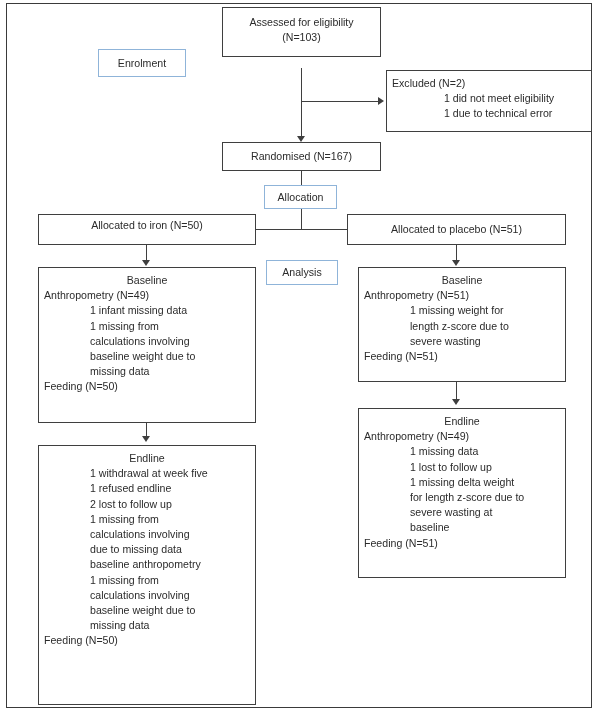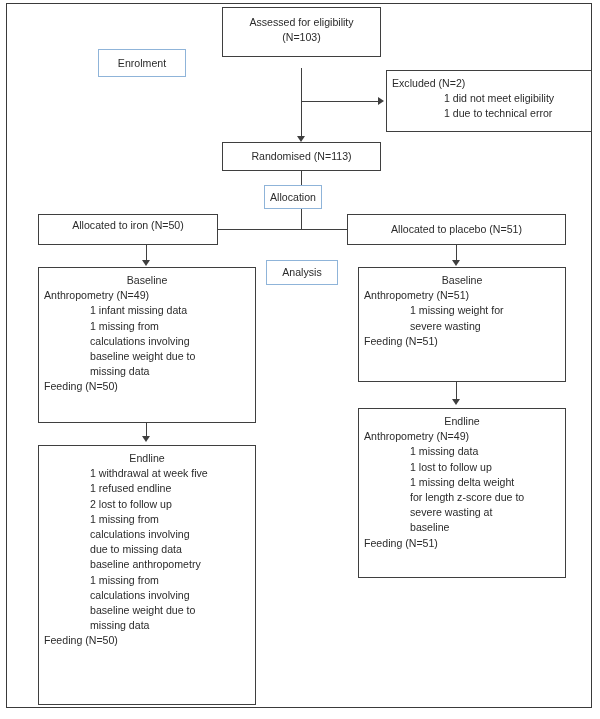--- a/index.html
+++ b/index.html
@@ -113,34 +113,34 @@
   <div class="hline" style="left:301px; top:101px; width:79px;"></div>
   <div class="arrow-right" style="left:378px; top:97px;"></div>
 
   <div class="box" style="left:386px; top:70px; width:206px; height:62px; padding-top:5px;">
     <div class="ln">Excluded (N=2)</div>
     <div class="ln indent">1 did not meet eligibility</div>
     <div class="ln indent">1 due to technical error</div>
   </div>
 
   <div class="box center" style="left:222px; top:142px; width:159px; height:29px; padding-top:6px;">
-    <div class="ln">Randomised (N=113)</div>
+    <div class="ln">Randomised (N=167)</div>
   </div>
 
   <div class="vline" style="left:301px; top:171px; height:59px;"></div>
 
-  <div class="label-box" style="left:264px; top:185px; width:58px; height:24px;">
+  <div class="label-box" style="left:264px; top:185px; width:73px; height:24px;">
     <span>Allocation</span>
   </div>
 
   <div class="hline" style="left:60px; top:229px; width:482px;"></div>
   <div class="arrow-left" style="left:55px; top:225.5px;"></div>
   <div class="arrow-right" style="left:538px; top:225.5px;"></div>
 
-  <div class="box center" style="left:38px; top:214px; width:180px; height:31px; ">
+  <div class="box center" style="left:38px; top:214px; width:218px; height:31px; ">
     <div class="ln">Allocated to iron (N=50)</div>
   </div>
 
   <div class="box center" style="left:347px; top:214px; width:219px; height:31px; padding-top:7px;">
     <div class="ln">Allocated to placebo (N=51)</div>
   </div>
 
   <div class="vline" style="left:146px; top:245px; height:18px;"></div>
   <div class="arrow-down" style="left:141.5px; top:260px;"></div>
 
@@ -178,20 +178,21 @@
     <div class="ln indent-sm">calculations involving</div>
     <div class="ln indent-sm">baseline weight due to</div>
     <div class="ln indent-sm">missing <span class="ul-data">data</span></div>
     <div class="ln">Feeding (N=50)</div>
   </div>
 
   <div class="box" style="left:358px; top:267px; width:208px; height:115px; padding-top:5px;">
     <div class="ln center">Baseline</div>
     <div class="ln">Anthropometry (N=51)</div>
     <div class="ln indent-sm">1 missing weight for</div>
+    <div class="ln indent-sm">length z-score due to</div>
     <div class="ln indent-sm">severe wasting</div>
     <div class="ln">Feeding (N=51)</div>
   </div>
 
   <div class="vline" style="left:456px; top:382px; height:19px;"></div>
   <div class="arrow-down" style="left:451.5px; top:399px;"></div>
 
   <div class="box" style="left:358px; top:408px; width:208px; height:170px; padding-top:5px;">
     <div class="ln center">Endline</div>
     <div class="ln">Anthropometry (N=49)</div>

